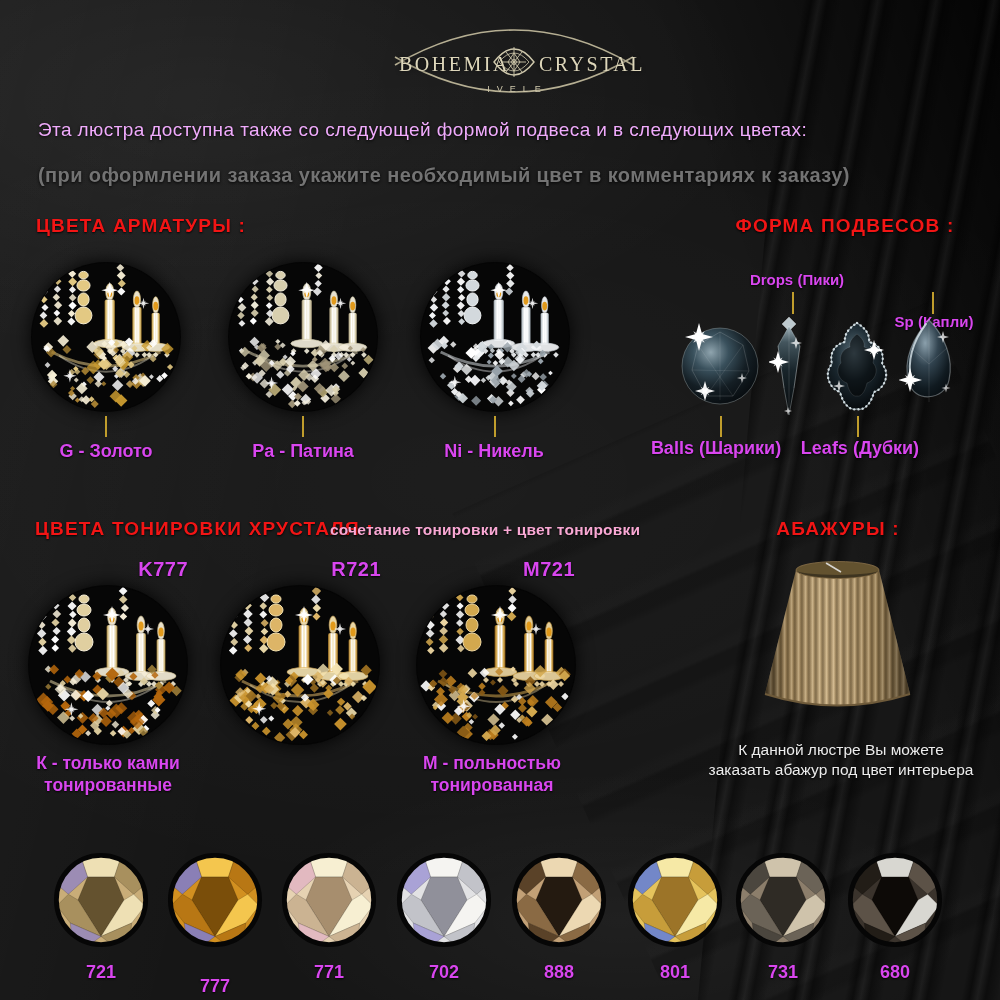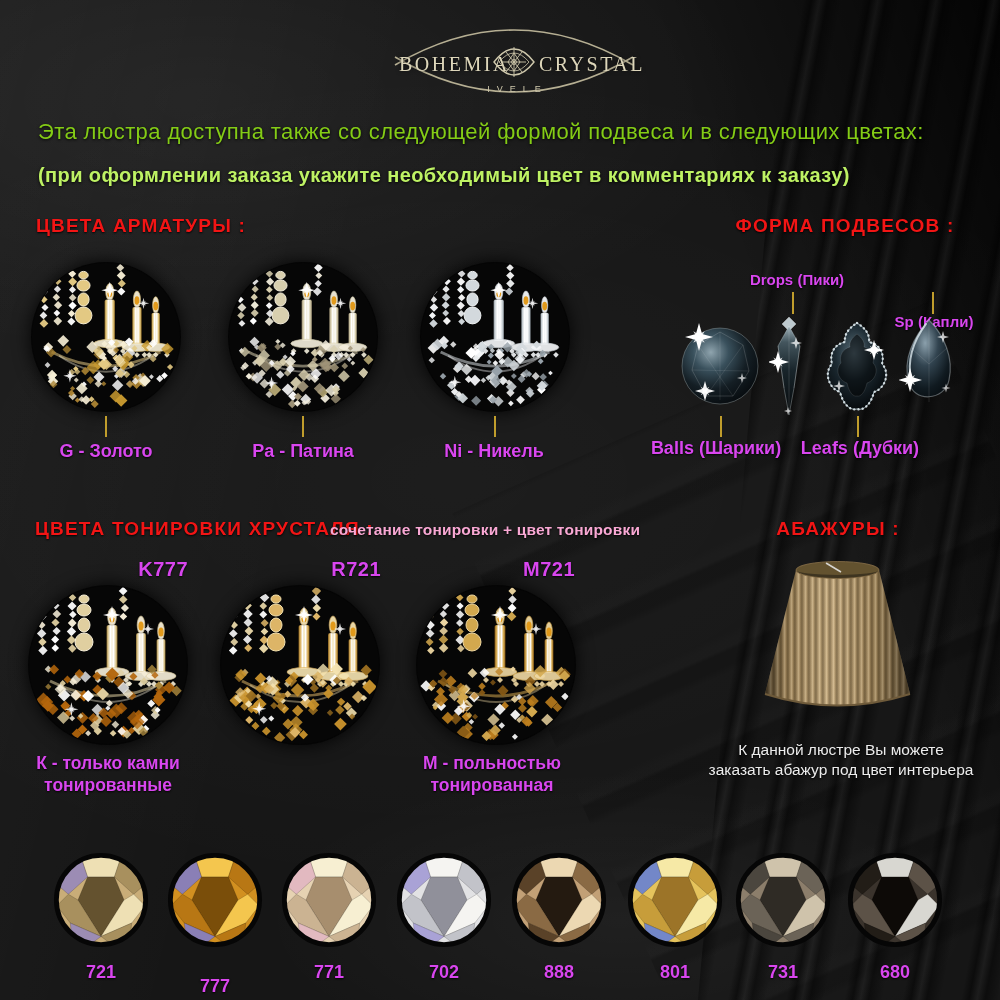--- a/index.html
+++ b/index.html
@@ -26,22 +26,22 @@
       rgba(0,0,0,.55) 28px, rgba(48,48,48,.30) 36px,
       rgba(0,0,0,.5) 44px, rgba(0,0,0,0) 58px);
   }
   .bg-fold2 {
     position: absolute; left: 560px; top: 380px; width: 520px; height: 640px;
     transform: rotate(-24deg); opacity: .5; pointer-events: none;
     background: repeating-linear-gradient(0deg,
       rgba(0,0,0,0) 0 46px, rgba(0,0,0,.35) 54px 66px, rgba(60,60,60,.12) 70px 76px, rgba(0,0,0,0) 84px);
   }
   .abs { position: absolute; }
-  .t-white { color: #84cc16; font-size: 22px; letter-spacing: .4px; text-shadow: 0 1px 3px rgba(0,0,0,.9); }
-  .t-rednote { color: #bef264; font-size: 20px; letter-spacing: .4px; font-weight: bold; text-shadow: 0 1px 3px rgba(0,0,0,.9); }
+  .t-white { color: #f0abfc; font-size: 19px; letter-spacing: .4px; text-shadow: 0 1px 3px rgba(0,0,0,.9); }
+  .t-rednote { color: #737373; font-size: 20px; letter-spacing: .4px; font-weight: bold; text-shadow: 0 1px 3px rgba(0,0,0,.9); }
   .t-title { color: #f21515; font-size: 19px; font-weight: bold; letter-spacing: 1.2px; text-shadow: 0 1px 2px rgba(0,0,0,.9); }
   .t-gold { color: #d946ef; font-weight: bold; text-shadow: 0 1px 2px rgba(0,0,0,.9); }
   .lab { font-size: 18px; text-align: center; }
   .lab-sm { font-size: 15px; text-align: center; }
   .code { font-size: 20px; text-align: right; letter-spacing: .5px; }
   .desc { font-size: 17.5px; line-height: 22px; text-align: center; }
   .num { font-size: 18px; text-align: center; }
   .ctr { text-align: center; }
   .conn { position: absolute; width: 2px; background: #c09d2c; }
   .circle-img {

